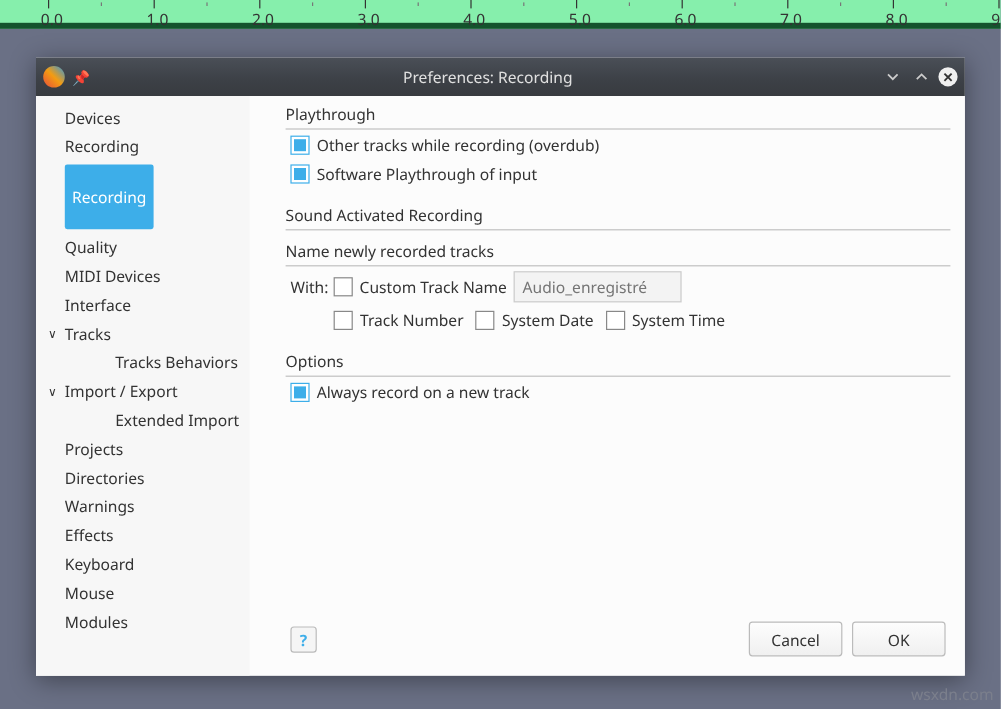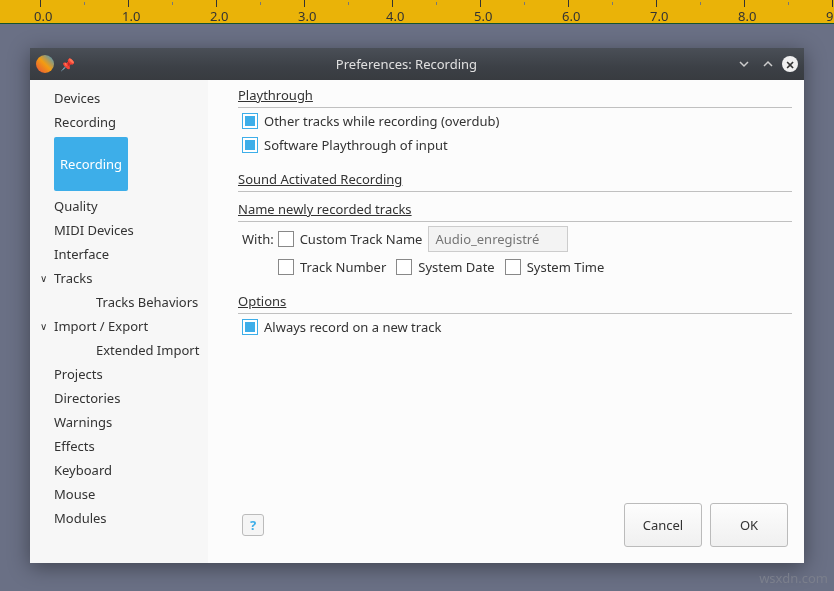--- a/index.html
+++ b/index.html
@@ -1,19 +1,19 @@
 <!DOCTYPE html>
 <html><head>
 <meta charset="utf-8">
 <style>
 * { box-sizing: border-box; margin: 0; padding: 0; font-family: "Noto Sans", "Segoe UI", sans-serif; font-size: 13px; }
 body { background: #6a7085; width: 834px; height: 591px; position: relative; overflow: hidden; }
 
 
-.ruler { background: #eab308; height: 24px; position: relative; border-bottom: 1px solid #14532d; color: #333; font-size: 11px; }
+.ruler { background: #86efac; height: 24px; position: relative; border-bottom: 5px solid #14532d; color: #333; font-size: 11px; }
 .ruler .tick { position: absolute; top: 0; }
 .ruler .major { border-left: 1px solid #333; height: 7px; }
 .ruler .major span { position: absolute; top: 7px; left: -7px; }
 .ruler .minor { border-left: 1px solid #777; height: 3px; top: 2px; }
 
 
 .dialog { position: absolute; left: 30px; top: 48px; width: 774px; height: 515px; background: #fcfcfc; box-shadow: 0 4px 20px rgba(0,0,0,0.4); display: flex; flex-direction: column; }
 .titlebar { background: linear-gradient(to bottom, #4a4f57, #3c4046 60%, #383b40); color: #ddd; height: 32px; display: flex; align-items: center; padding: 0 6px; }
 .titlebar .app-icon { width: 18px; height: 18px; border-radius: 50%; background: linear-gradient(45deg, #e74c3c, #f39c12, #3498db); margin-right: 6px; }
 .titlebar .pin-icon { color: #ccc; margin-right: 8px; font-size: 12px; }
@@ -27,34 +27,34 @@
 .sidebar { width: 178px; background: #f7f7f7; padding: 6px 0; overflow: auto; }
 .nav-item { display: flex; align-items: center; padding: 3px 6px 3px 10px; color: #333; cursor: pointer; min-height: 22px; }
 .nav-item .expander { width: 14px; font-size: 10px; color: #333; }
 .nav-item .spacer { width: 14px; }
 .nav-item.indent .spacer { width: 28px; }
 .nav-item.selected .label { background: #3daee9; color: #fff; padding: 18px 6px; border-radius: 2px; }
 
 
 .main { flex: 1; padding: 6px 12px 12px 6px; display: flex; flex-direction: column; color: #333; }
 .group { margin-bottom: 10px; }
-.group-title { position: relative; padding-bottom: 2px; text-decoration: underline; }
+.group-title { position: relative; padding-bottom: 2px; }
 .group-title::after { content:""; position:absolute; left:0; right:0; bottom:-2px; height:1px; background:#c0c0c0; }
 .group-body { padding: 6px 0 0 4px; }
 .row { display: flex; align-items: center; margin-bottom: 6px; }
 .chk { width: 16px; height: 16px; border: 1px solid #888; background: #fff; margin-right: 6px; display: inline-flex; align-items: center; justify-content: center; cursor: pointer; }
 .chk.checked { border-color: #3daee9; }
 .chk.checked::after { content:""; width:10px; height:10px; background:#3daee9; }
 .slider { flex: 1; position: relative; height: 16px; }
 .slider .track { position:absolute; left:0; right:0; top:7px; height:3px; background:#c8c8c8; border-radius:2px; }
 .slider .thumb { position:absolute; top:0; width:16px; height:16px; border-radius:50%; background:#eee; border:1px solid #aaa; }
 .text-input { border:1px solid #ccc; background:#f3f3f3; color:#999; padding:3px 6px; width:140px; }
 .footer { margin-top:auto; display:flex; align-items:center; padding:8px 4px 4px; }
 .help { width:22px; height:22px; border:1px solid #bbb; border-radius:3px; background:#f5f5f5; display:flex; align-items:center; justify-content:center; color:#3daee9; font-weight:bold; cursor:pointer; }
-.btn { min-width:78px; height:44px; border:1px solid #bbb; background:linear-gradient(#fdfdfd,#f0f0f0); border-radius:3px; margin-left:8px; cursor:pointer; color:#333; }
+.btn { min-width:78px; height:29px; border:1px solid #bbb; background:linear-gradient(#fdfdfd,#f0f0f0); border-radius:3px; margin-left:8px; cursor:pointer; color:#333; }
 .watermark { position:absolute; right:6px; bottom:4px; font-size:13px; color:#7b7f8c; }
 </style>
 </head>
 <body>
 
 <div class="ruler">
     <div class="tick major" style="left: 40px;">
       <span>0.0</span>
     </div>
     <div class="tick minor" style="left: 84px;"></div>

